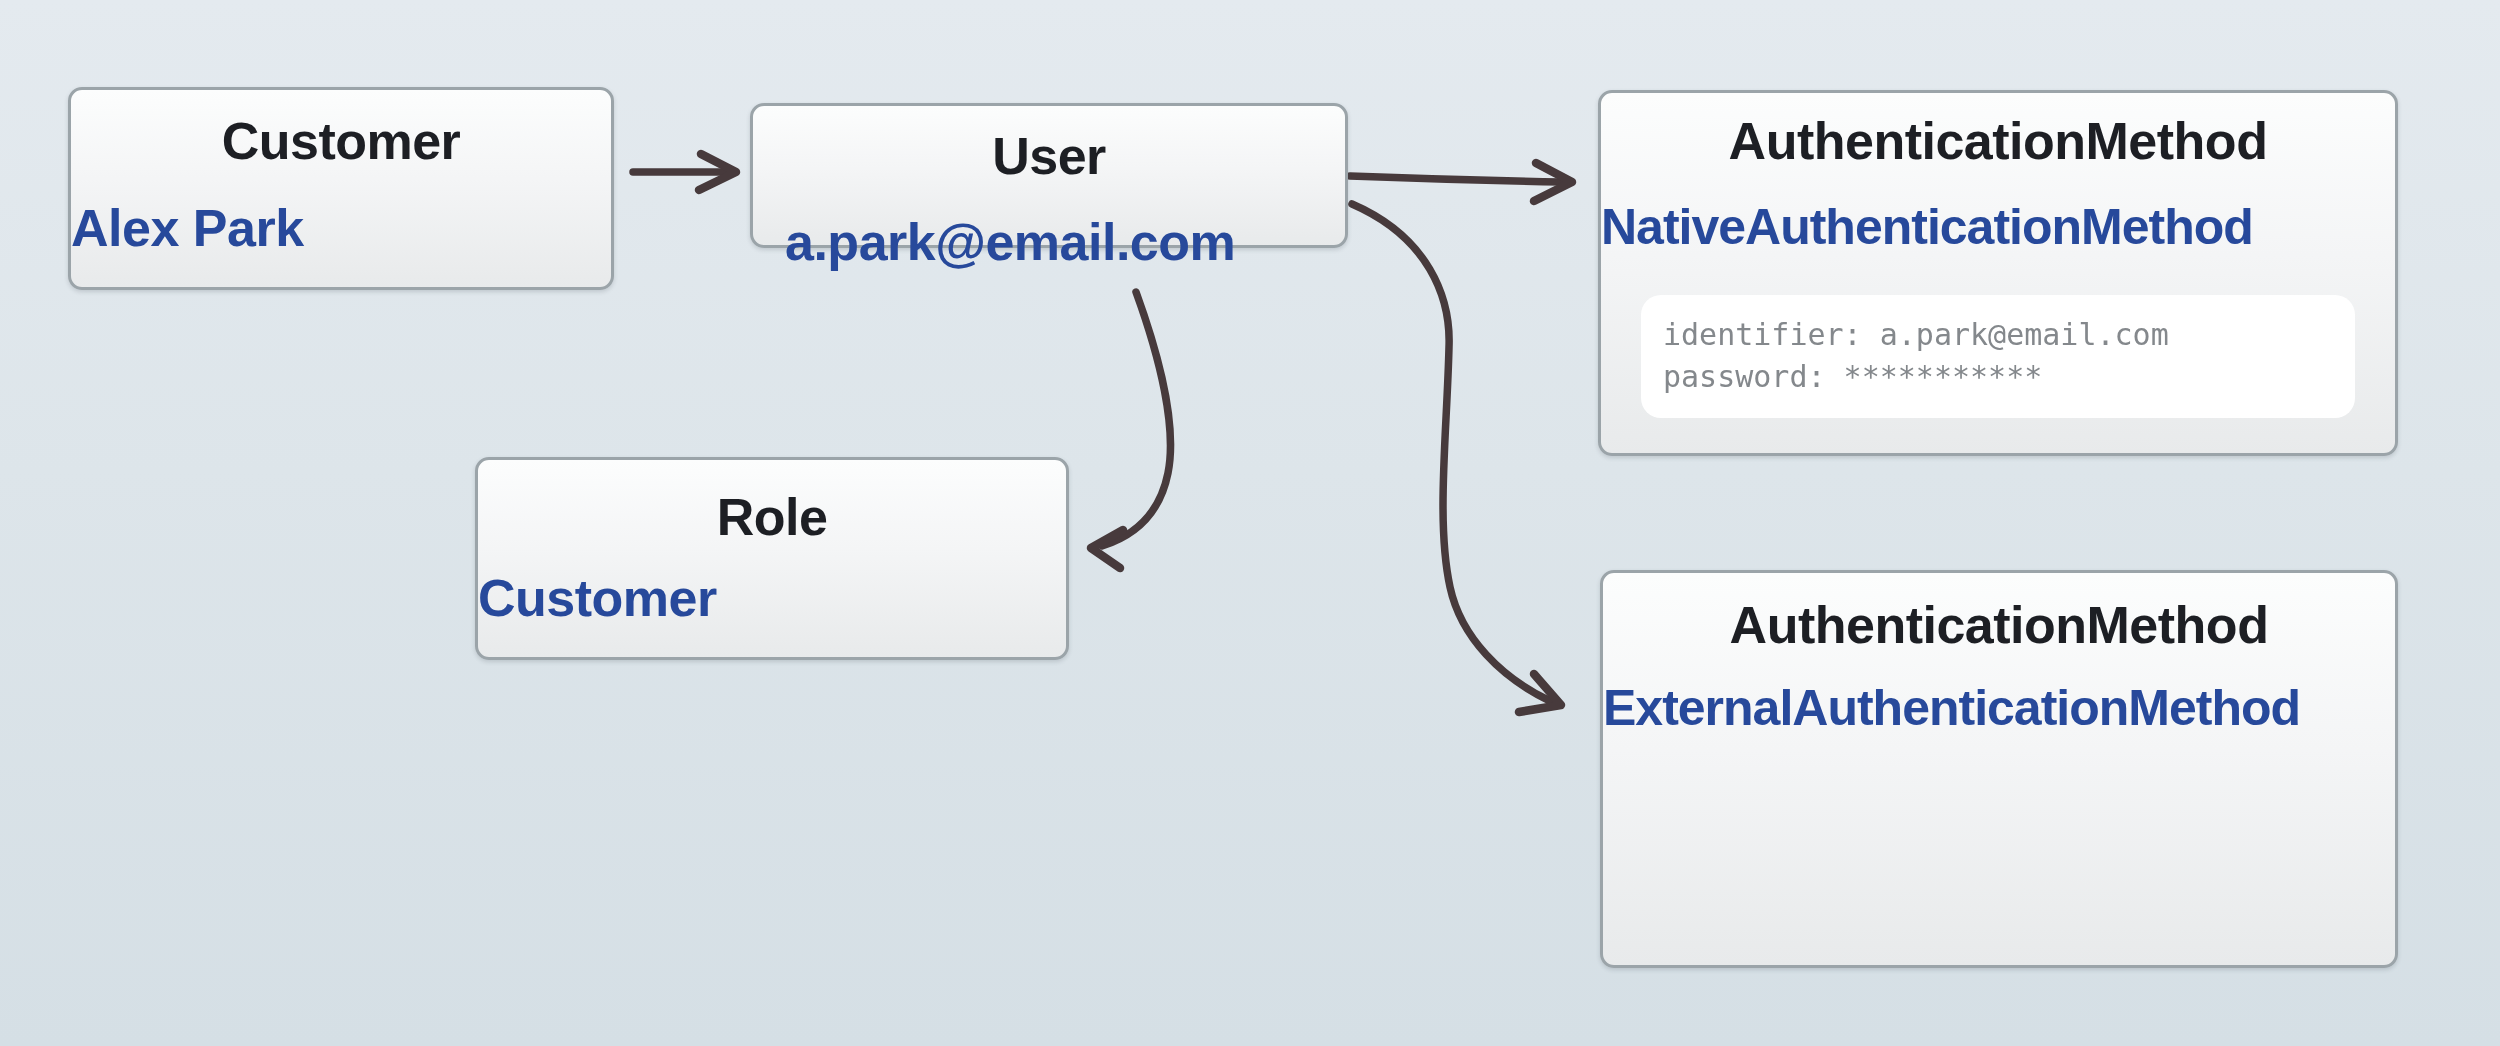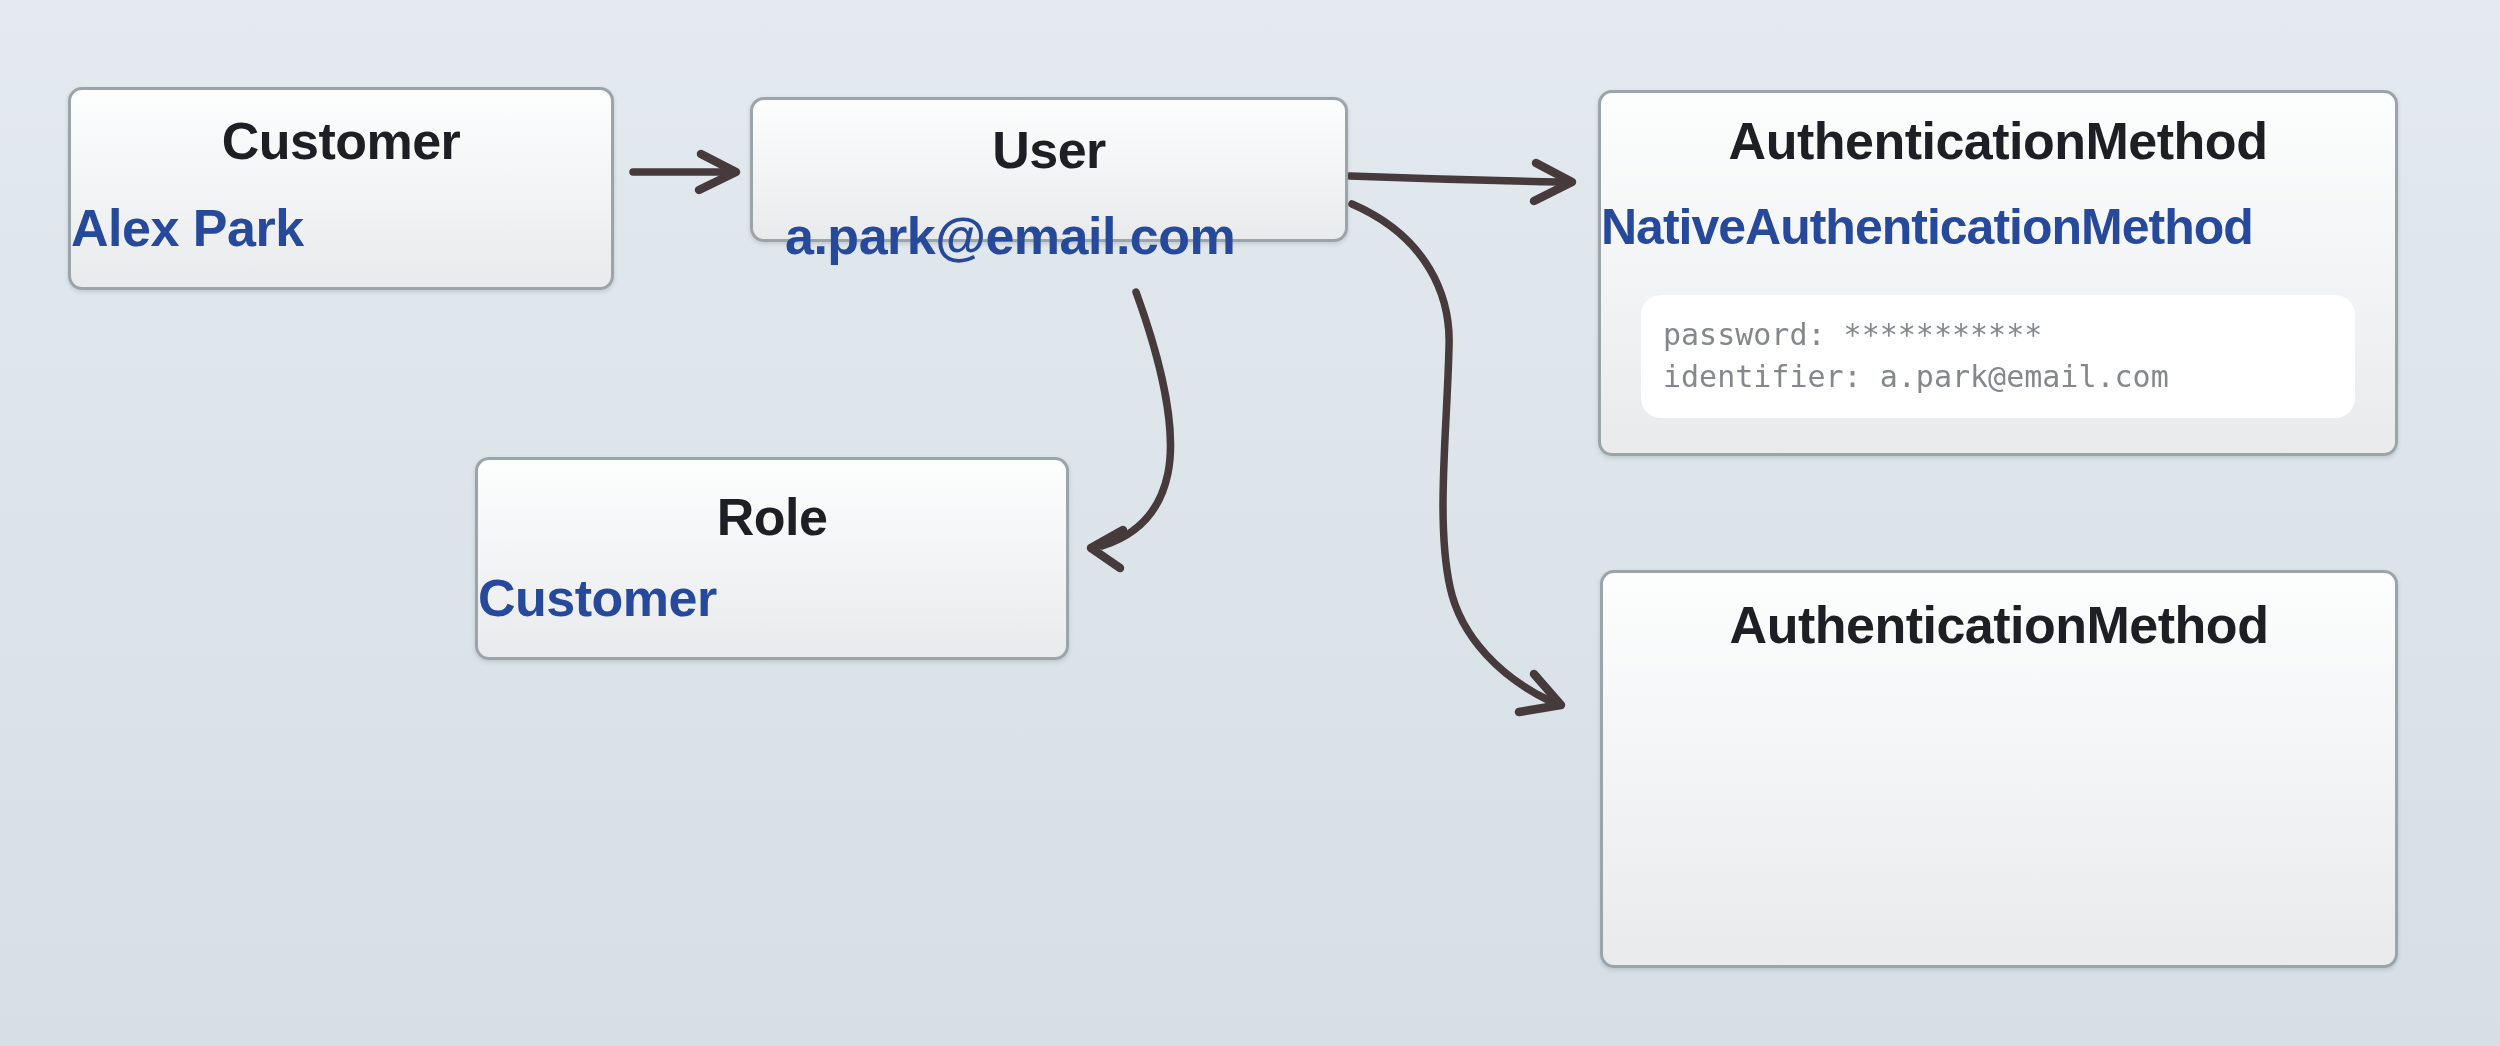--- a/index.html
+++ b/index.html
@@ -36,21 +36,21 @@
   .attrline{
     font-family:"DejaVu Sans Mono","Liberation Mono",monospace;
     font-size:30px;line-height:42px;
     color:#84888c;white-space:pre;
   }
   
   #node-customer{left:68px;top:87px;width:546px;height:203px;}
   #node-customer .node-title{top:21px;}
   #node-customer .node-value{top:108px;}
 
-  #node-user{left:750px;top:97px;width:598px;height:145px;}
+  #node-user{left:750px;top:103px;width:598px;height:145px;}
   #node-user .node-title{top:20px;}
   #node-user .node-value{top:106px;padding-left:32px;}
 
   #node-role{left:475px;top:457px;width:594px;height:203px;}
   #node-role .node-title{top:27px;}
   #node-role .node-value{top:108px;}
 
   #node-auth-native{left:1598px;top:90px;width:800px;height:366px;}
   #node-auth-native .node-title{top:18px;}
   #node-auth-native .node-value{top:104px;}
@@ -108,22 +108,23 @@
 
   <div class="node" id="node-role">
     <div class="node-title">Role</div>
     <div class="node-value">Customer</div>
   </div>
 
   <div class="node" id="node-auth-native">
     <div class="node-title">AuthenticationMethod</div>
     <div class="node-value long">NativeAuthenticationMethod</div>
     <div class="attrbox">
+      <div class="attrline">identifier: a.park@email.com</div>
       <div class="attrline">password: ***********</div>
-      <div class="attrline">identifier: a.park@email.com</div>
     </div>
   </div>
 
   <div class="node" id="node-auth-external">
     <div class="node-title">AuthenticationMethod</div>
+    <div class="node-value long">ExternalAuthenticationMethod</div>
   </div>
 
 </div>
 
 </body></html>

